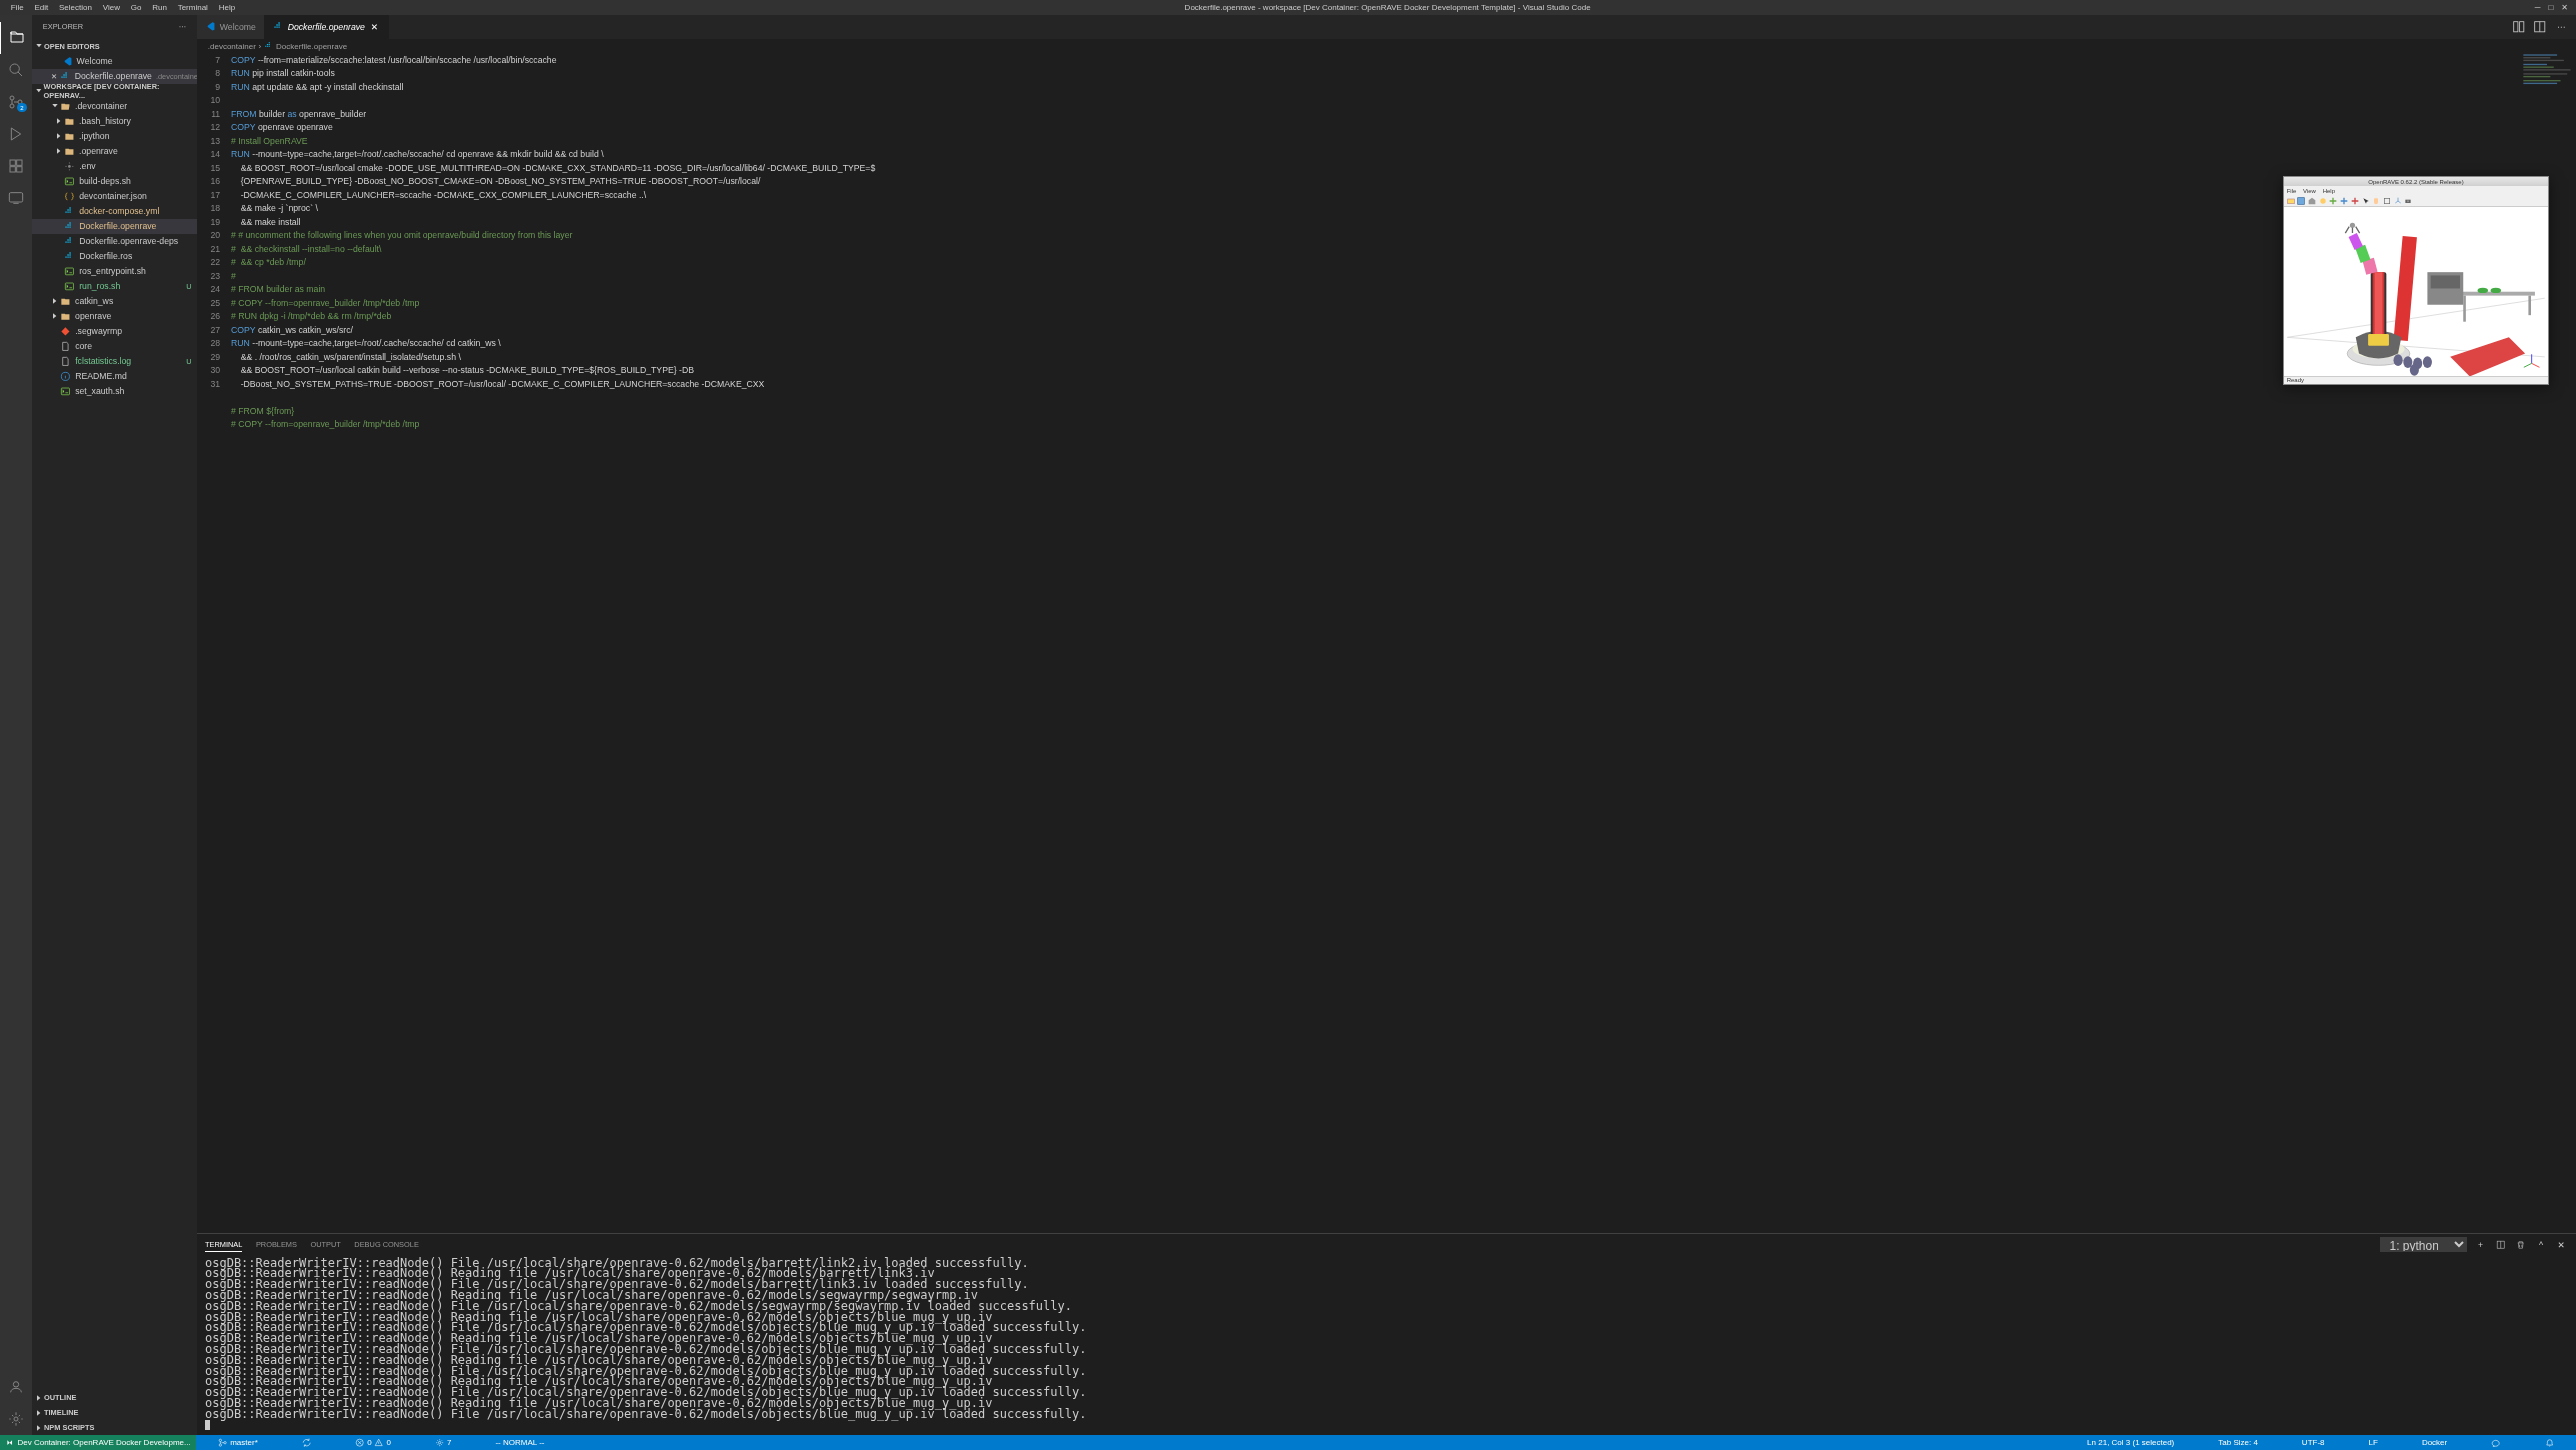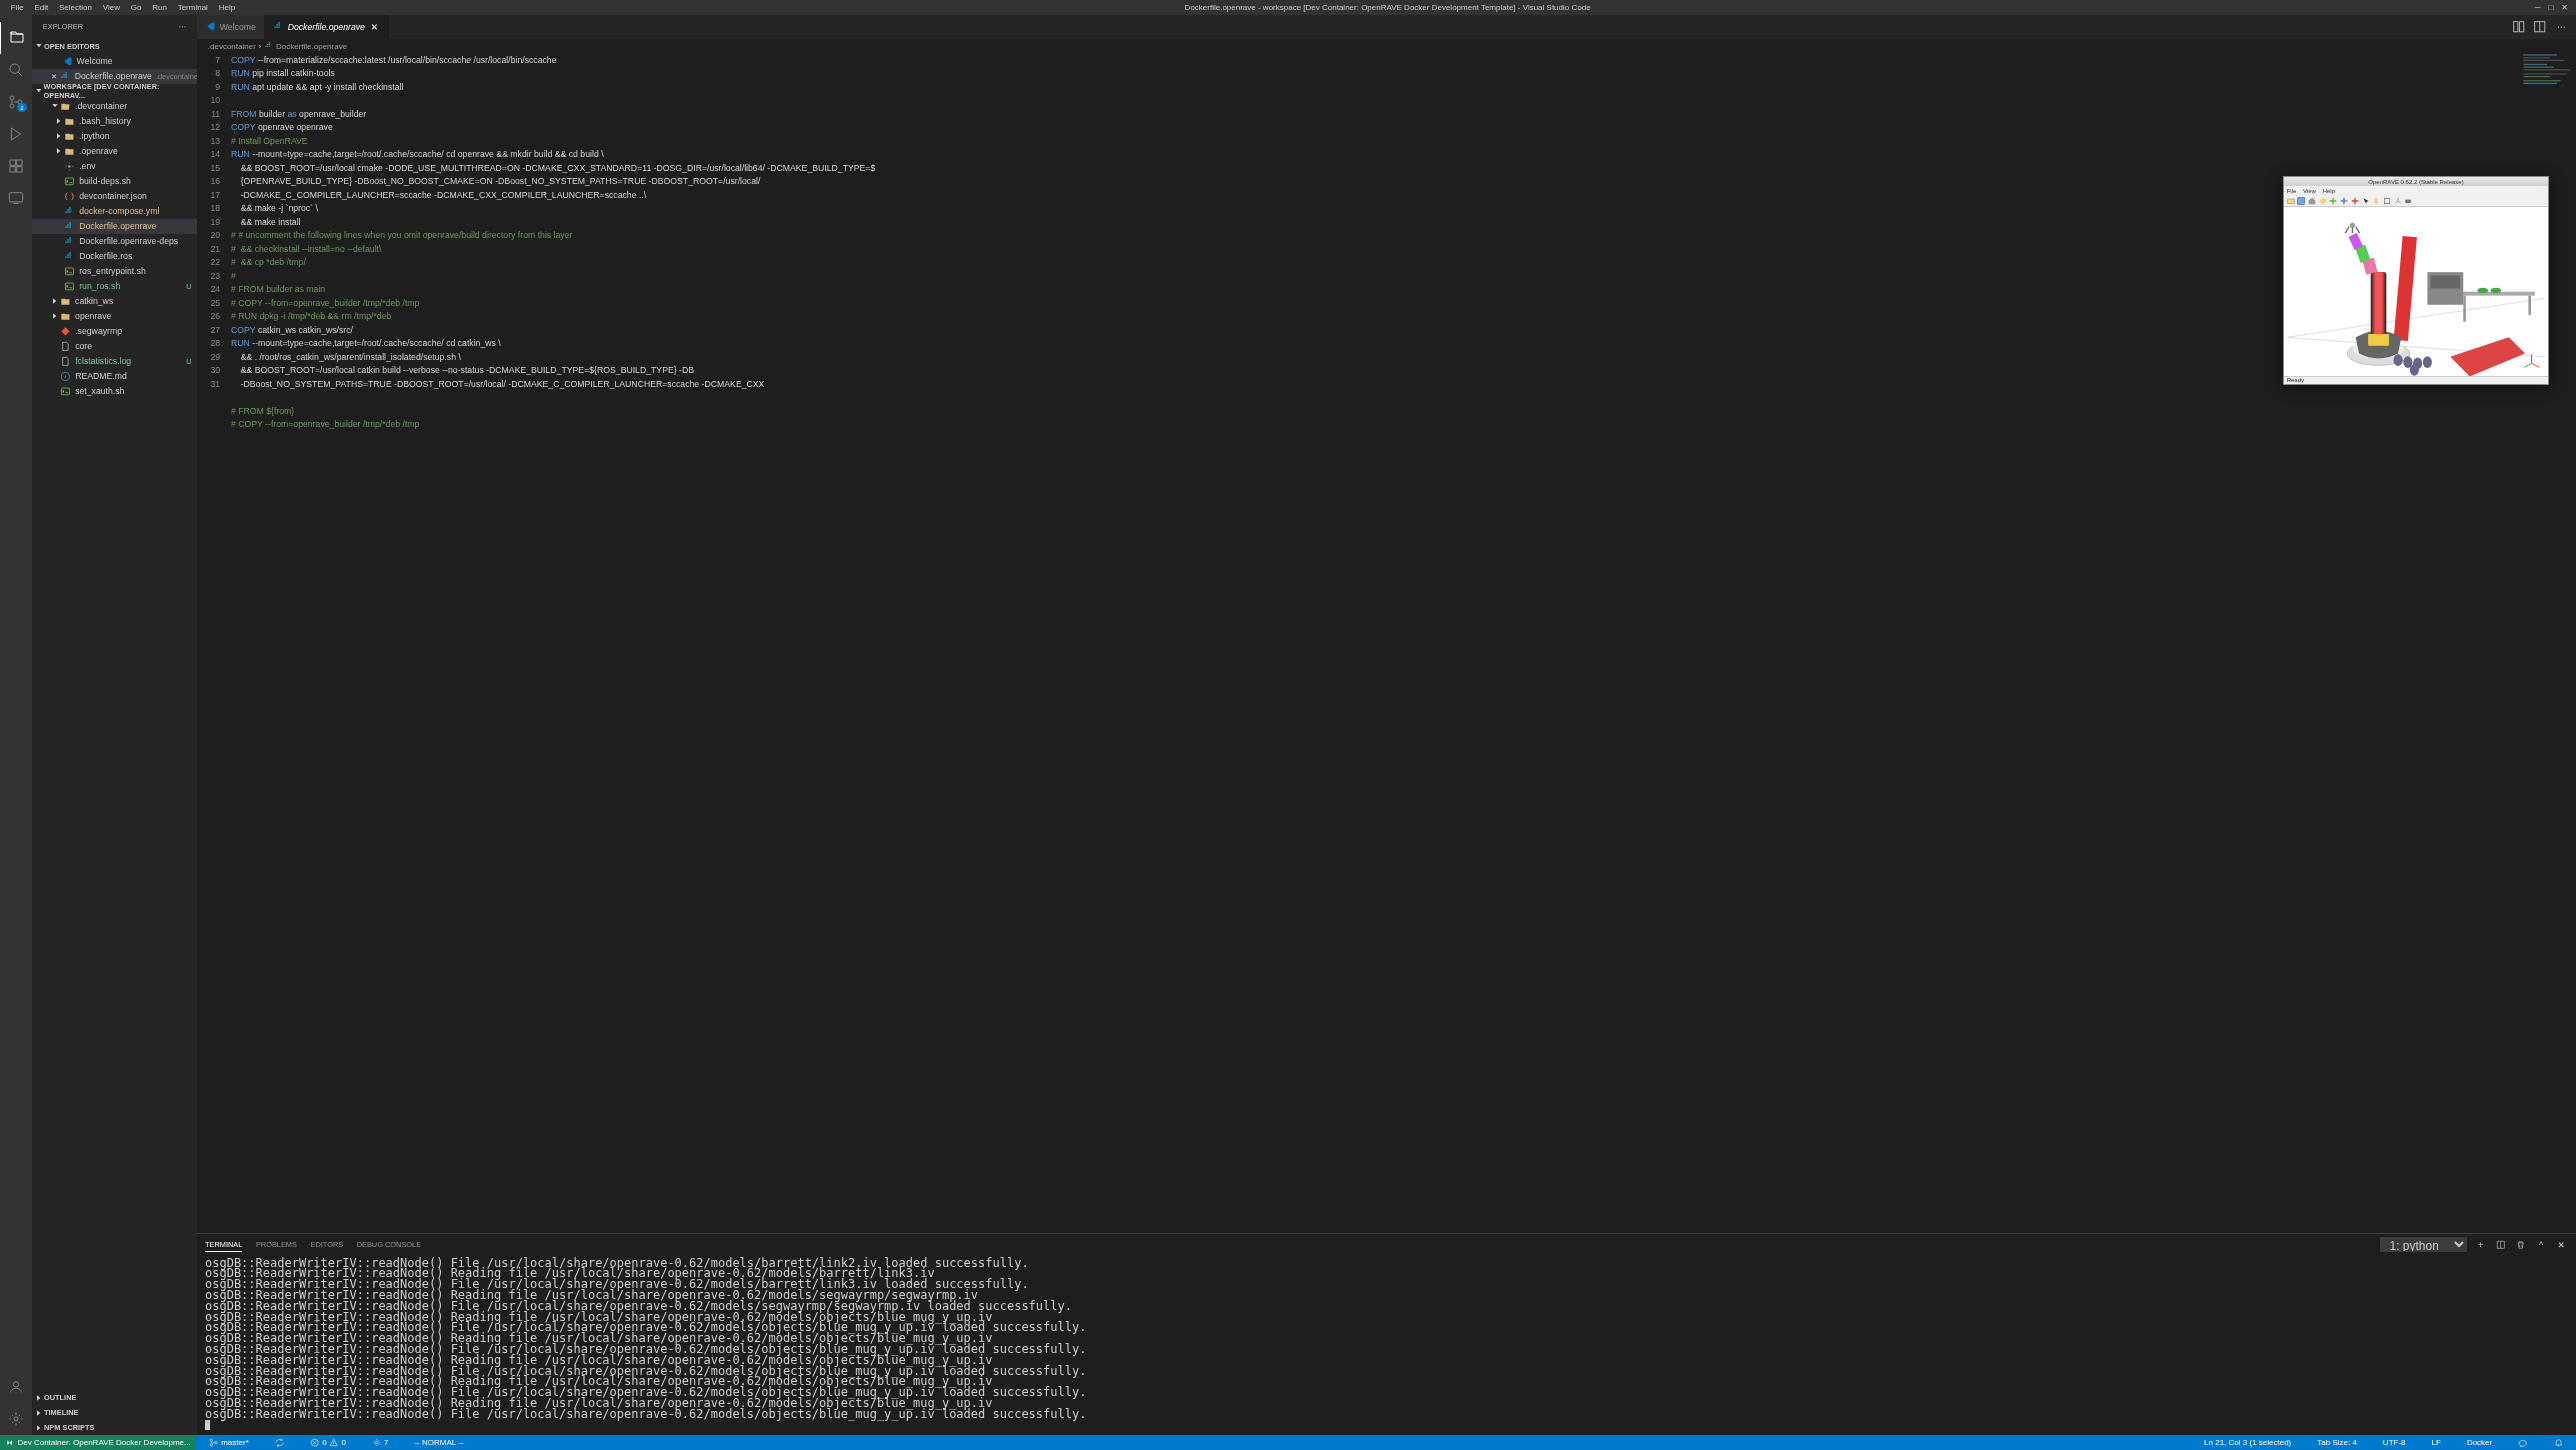--- a/index.html
+++ b/index.html
@@ -51,21 +51,21 @@
 .panel{height:202px;background:#1e1e1e;border-top:0.7px solid #414141;display:flex;flex-direction:column}
 .panel-tabs{height:21px;display:flex;align-items:center;padding:0 8px;gap:13.5px}
 .panel-tab{font-size:7.4px;color:#969696;cursor:pointer;padding:2.7px 0}
 .panel-tab.active{color:#fff;border-bottom:0.7px solid #fff}
 .panel-right{margin-left:auto;display:flex;align-items:center;gap:6.7px}
 .panel-select{background:#3c3c3c;color:#ccc;border:none;padding:1.3px 13.5px 1.3px 5.4px;font-size:12px;height:15px;width:87px}
 .panel-icon{width:13.5px;height:13.5px;display:flex;align-items:center;justify-content:center;cursor:pointer;color:#ccc}
 .terminal-content{flex:1;padding:2.7px 8px;font-family:'Menlo','Consolas',monospace;font-size:12px;line-height:10.8px;color:#ccc;overflow:hidden;white-space:pre}
 .statusbar{height:15px;background:#007acc;display:flex;align-items:center;font-size:8px;color:#fff}
 .status-remote{background:#16825d;height:15px;display:flex;align-items:center;padding:0 5.4px;gap:2.7px}
-.status-item{padding:0 13px;display:flex;align-items:center;gap:2.7px;cursor:pointer}
+.status-item{padding:0 22px;display:flex;align-items:center;gap:2.7px;cursor:pointer}
 .status-right{margin-left:auto;display:flex}
 .floating-window{position:absolute;right:27px;top:161px;width:266px;height:209px;background:#fff;border:0.7px solid #888;box-shadow:0 2.7px 13.5px rgba(0,0,0,.5);display:flex;flex-direction:column;z-index:100}
 .fw-titlebar{height:9.4px;background:linear-gradient(#e8e8e8,#d0d0d0);display:flex;align-items:center;justify-content:center;font-size:6px;color:#333}
 .fw-menubar{height:9.4px;background:#f0f0f0;display:flex;align-items:center;padding:0 2.7px;font-size:6px;color:#333;gap:6.7px}
 .fw-toolbar{height:10.8px;background:#f0f0f0;display:flex;align-items:center;padding:0 2.7px;gap:2.7px;border-bottom:0.7px solid #ccc}
 .fw-tool{width:8px;height:8px}
 .fw-canvas{flex:1;background:#fff;position:relative;overflow:hidden}
 .fw-status{height:8px;background:#f0f0f0;font-size:6px;padding:0 2.7px;color:#333;border-top:0.7px solid #ccc}
 .cursor-block{display:inline-block;width:5.4px;height:9.4px;background:#ccc;vertical-align:middle}
 </style>
@@ -452,21 +452,21 @@
         <rect x="2" y="40" width="55" height="2" fill="#6a9955"></rect>
           <rect x="2" y="44" width="50" height="2" fill="#569cd6"></rect>
       </svg>
     </div>
 
     <div class="panel">
       <div class="panel-tabs">
         <div id="panel-tabs-container" style="display:flex;gap:13.5px">
             <div class="panel-tab active">TERMINAL</div>
             <div class="panel-tab">PROBLEMS</div>
-            <div class="panel-tab">EDITORS</div>
+            <div class="panel-tab">OUTPUT</div>
             <div class="panel-tab">DEBUG CONSOLE</div>
           </div>
         <div class="panel-right">
           <select class="panel-select">
             <option>1: python</option>
           </select>
           <div class="panel-icon">+</div>
           <div class="panel-icon">
               <svg viewBox="0 0 16 16" fill="none" stroke="currentColor" width="9.4" height="9.4">
                 <rect x="2" y="2" width="12" height="12"></rect>

